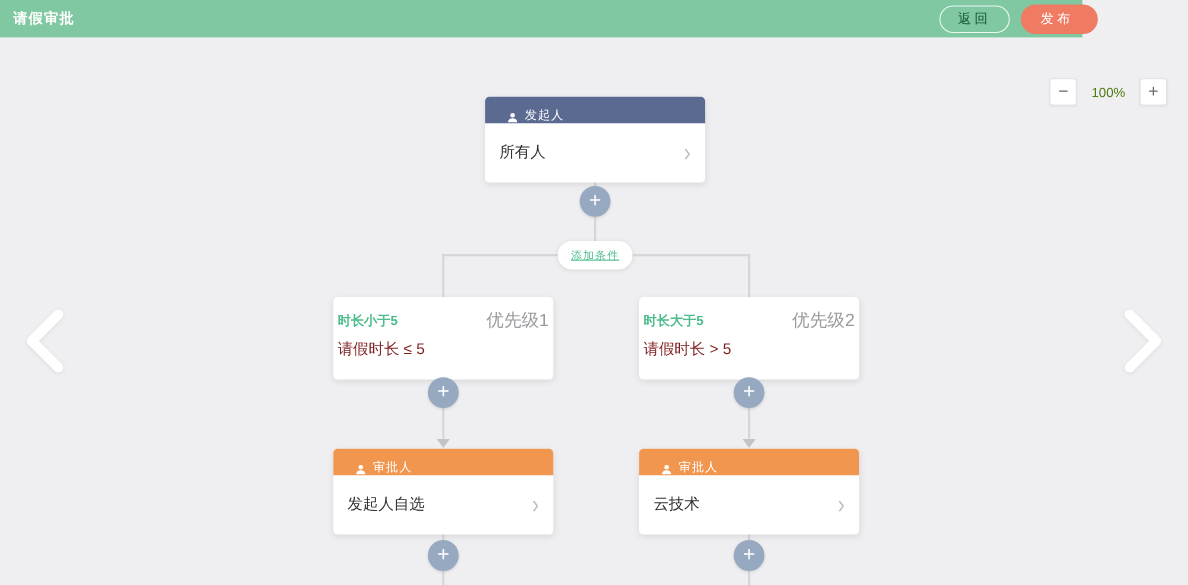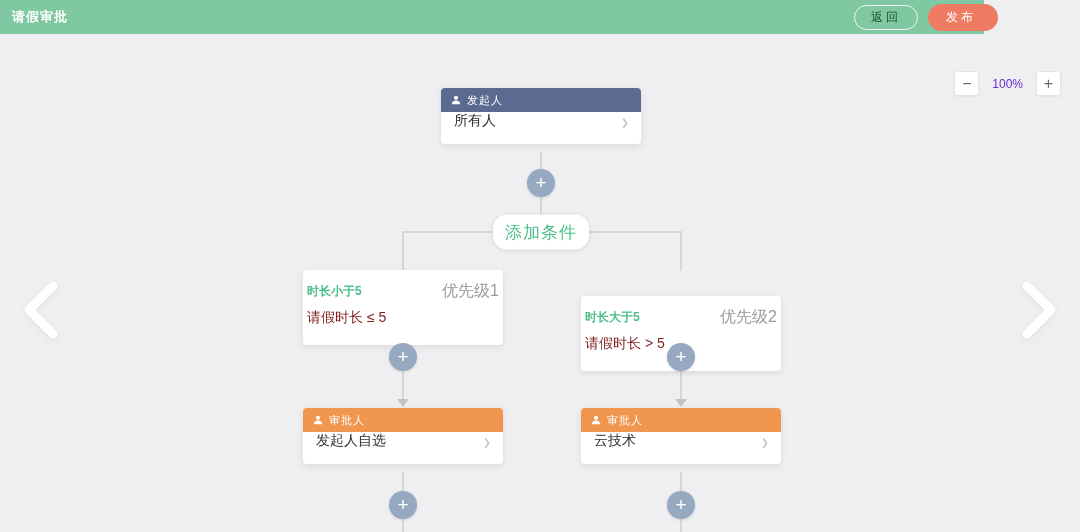--- a/index.html
+++ b/index.html
@@ -20,51 +20,51 @@
   .btn-publish { background:var(--publish-coral,#ee7b62); border:none; color:#fff;
               border-radius:14px; height:27px; padding:0 22px 0 18px; font-size:12px;
               letter-spacing:3px; cursor:pointer; margin-right:-14px; font-family:inherit; }
 
   
   .zoomctl { position:absolute; top:71px; right:19px; display:flex; align-items:center;
              gap:13px; z-index:20; }
   .zoomctl button { width:25px; height:25px; background:#fff; border:1px solid #e4e4e8;
              border-radius:3px; color:#6b6b70; font-size:16px; line-height:1;
              cursor:pointer; box-shadow:0 1px 2px rgba(0,0,0,.05); font-family:inherit; }
-  .zoom-level { font-size:12px; color:#6d28d9; }
+  .zoom-level { font-size:12px; color:#4d7c0f; }
 
   
   .vline { position:absolute; width:2px; background:var(--line,#d6d6d8); }
   .hline { position:absolute; height:2px; background:var(--line,#d6d6d8); }
   .arrowhead { position:absolute; width:0; height:0;
                border-left:6px solid transparent; border-right:6px solid transparent;
                border-top:8px solid #c3c3c7; }
 
   
   .plus-btn { position:absolute; width:28px; height:28px; border-radius:50%;
               background:var(--plus-button,#96a9c0); border:none; color:#fff;
               font-size:19px; font-weight:300; line-height:26px; text-align:center;
               cursor:pointer; z-index:10; box-shadow:0 1px 3px rgba(0,0,0,.12);
               padding:0; font-family:inherit; }
 
   
   .add-cond { position:absolute; left:541px; top:232px; transform:translate(-50%,-50%);
-              background:#fff; color:var(--condition-green,#52c08f); font-size:17px;
+              background:#fff; color:var(--condition-green,#52c08f); font-size:10px;
               border:none; border-radius:14px; padding:6px 12px; cursor:pointer;
               box-shadow:0 1px 5px rgba(0,0,0,.10); z-index:10; letter-spacing:1px;
-              font-family:inherit; }
+              font-family:inherit;text-decoration:underline; }
 
   
   .card { position:absolute; width:200px; border-radius:4px; background:#fff;
           box-shadow:0 2px 7px rgba(0,0,0,.09); z-index:5; cursor:pointer; }
-  .card-header { height:24px; display:flex; align-items:center; gap:6px; padding:0 10px;
+  .card-header { height:24px; display:flex; align-items:flex-end; gap:6px; padding:0 20px;
           border-radius:4px 4px 0 0; color:#fff; font-size:11px; letter-spacing:1px; }
   .hdr-initiator { background:var(--initiator-header,#5a6a91); }
   .hdr-approver  { background:var(--approver-header,#f0964f); }
-  .card-body { height:32px; display:flex; align-items:flex-start; justify-content:space-between;
+  .card-body { height:54px; display:flex; align-items:center; justify-content:space-between;
           padding:0 13px; font-size:14px; color:#2f2f33; }
   .chev { color:#bfbfc4; font-size:19px; line-height:1; font-weight:400;
           transform:scaleY(1.25); }
 
   .cond-card { height:75px; padding:11px 4px; }
   .cond-row { display:flex; align-items:center; justify-content:space-between; }
   .cond-title { color:var(--condition-green,#4dbd8b); font-size:12px; font-weight:bold; }
   .cond-priority { color:#9a9a9f; font-size:16px; }
   .cond-value { margin-top:7px; font-size:14px; color:#7f1d1d; }
 
@@ -128,21 +128,21 @@
   </div>
 
   <div class="card cond-card" style="left:303px; top:270px;">
     <div class="cond-row">
       <span class="cond-title">时长小于5</span>
       <span class="cond-priority">优先级1</span>
     </div>
     <div class="cond-value">请假时长 ≤ 5</div>
   </div>
 
-  <div class="card cond-card" style="left:581px; top:270px;margin-top:26px;">
+  <div class="card cond-card" style="left:581px; top:270px;">
     <div class="cond-row">
       <span class="cond-title">时长大于5</span>
       <span class="cond-priority">优先级2</span>
     </div>
     <div class="cond-value">请假时长 &gt; 5</div>
   </div>
 
   <div class="card" style="left:303px; top:408px;">
     <div class="card-header hdr-approver">
       <svg width="10" height="10" viewBox="0 0 12 12">

